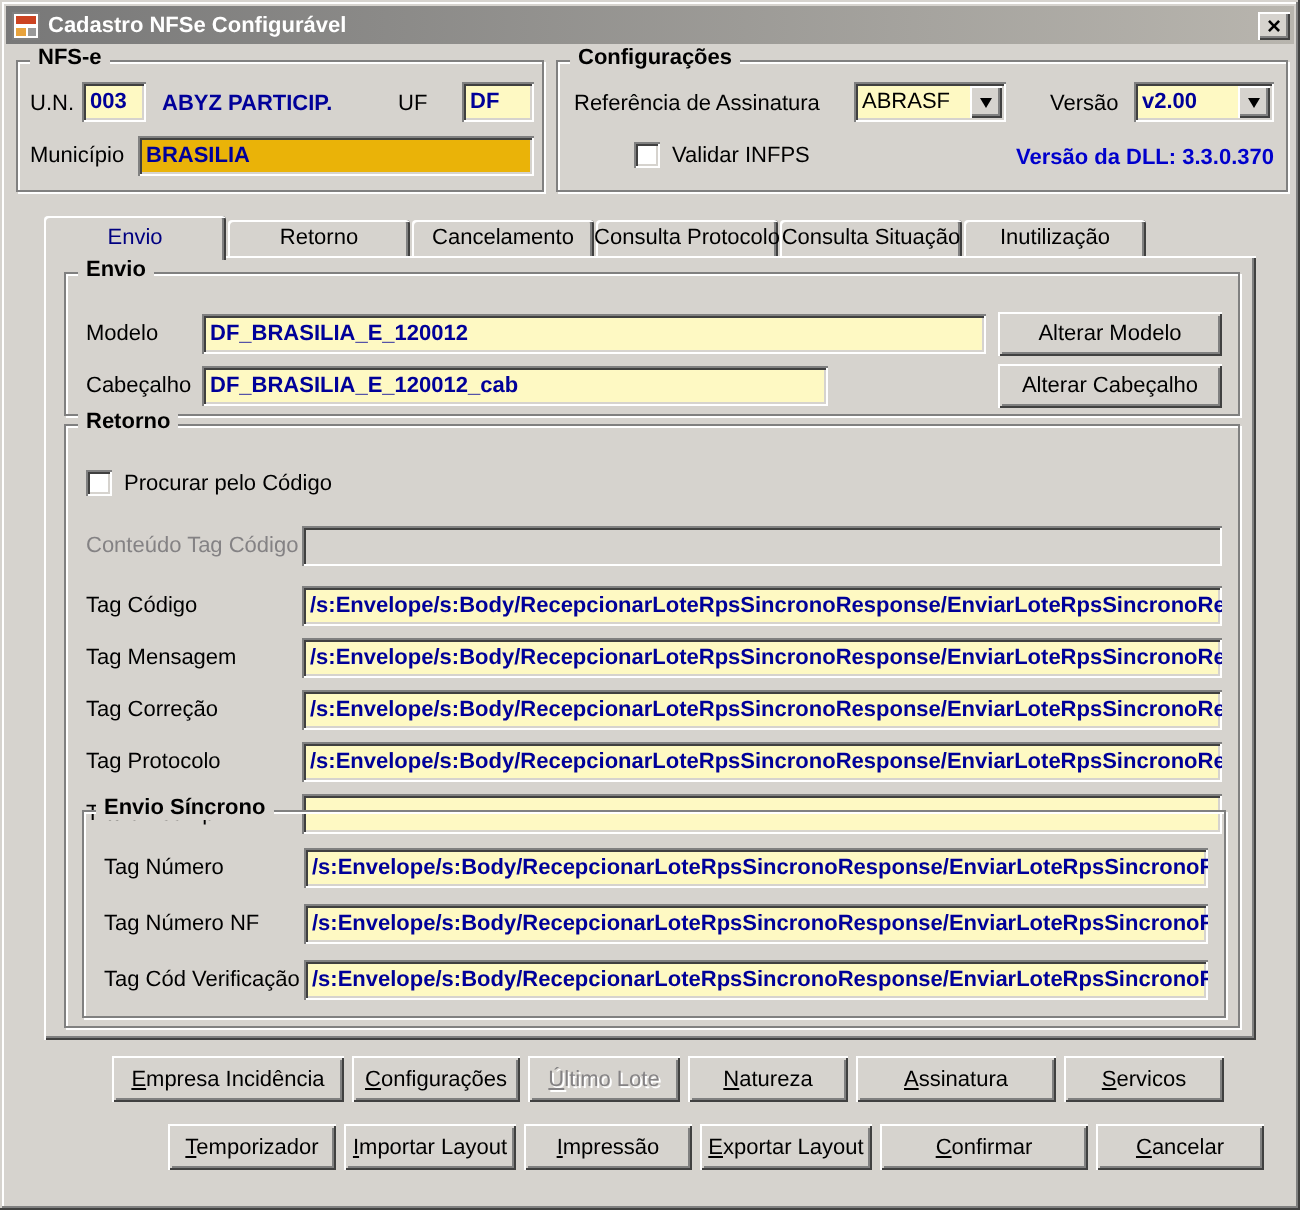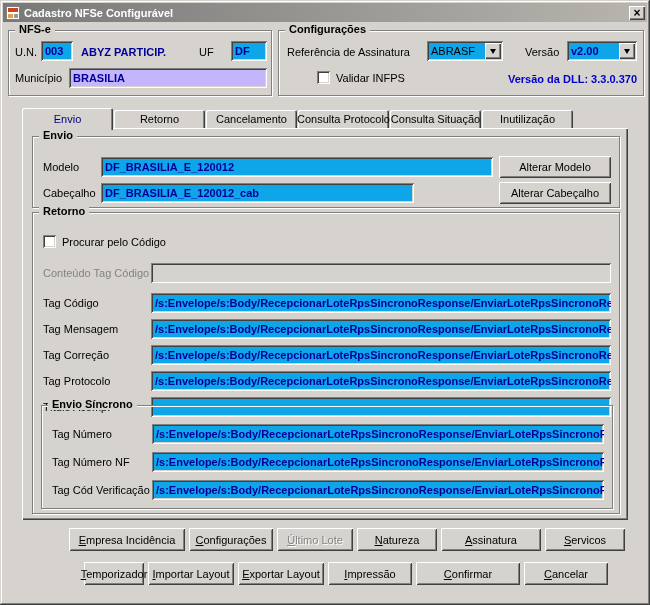--- a/index.html
+++ b/index.html
@@ -34,30 +34,30 @@
     box-shadow:inset 1px 1px 0 #ffffff,1px 1px 0 #ffffff;
   }
   .legend{
     position:absolute;top:-8px;left:6px;background:#d6d3ce;padding:0 4px;
     font-weight:bold;white-space:nowrap;
   }
   .lbl{position:absolute;white-space:nowrap;}
   .lbl.disabled{color:#848284;}
   .navy{color:#000099;font-weight:bold;}
   .field{
-    position:absolute;height:20px;background:#0ea5e9;overflow:hidden;
+    position:absolute;height:20px;background:#fef9c3;overflow:hidden;
     display:flex;align-items:center;padding:0 4px;box-sizing:border-box;
     box-shadow:
       inset 1px 1px 0 #808080,inset -1px -1px 0 #ffffff,
       inset 2px 2px 0 #404040,inset -2px -2px 0 #d6d3ce;
   }
   .field .val{font-weight:bold;color:#000099;white-space:nowrap;}
   .field .val.black{color:#000;font-weight:normal;}
   .field.disabled{background:#d6d3ce;}
-  .field.muni{background:#c4b5fd;}
+  .field.muni{background:#eab308;}
   .combo{padding-right:20px;}
   .arrow-btn{
     position:absolute;right:2px;top:2px;width:16px;height:16px;background:#d6d3ce;
     display:flex;align-items:center;justify-content:center;
     box-shadow:inset 1px 1px 0 #ffffff,inset -1px -1px 0 #404040,inset -2px -2px 0 #808080;
   }
   .arrow-down{width:0;height:0;border-left:3px solid transparent;border-right:3px solid transparent;border-top:5px solid #000;}
   .check-row{position:absolute;display:flex;align-items:center;gap:6px;white-space:nowrap;}
   .checkbox{
     width:13px;height:13px;background:#fff;flex:0 0 auto;box-sizing:border-box;
@@ -246,21 +246,21 @@
         </div>
 
         <span class="lbl" style="left:10px;top:78px;">Tag Cód Verificação</span>
         <div class="field" style="left:110px;top:74px;width:452px;">
           <span class="val">/s:Envelope/s:Body/RecepcionarLoteRpsSincronoResponse/EnviarLoteRpsSincronoResposta/L</span>
         </div>
       </div>
     </div>
   </div>
 
-  <div class="btnrow" style="left:69px;top:528px;align-items:flex-end;">
+  <div class="btnrow" style="left:56px;top:528px;align-items:flex-end;">
     <button class="btn" style="width:116px;">
       <span class="mn">Empresa Incidência</span>
     </button>
     <button class="btn" style="width:84px;">
       <span class="mn">Configurações</span>
     </button>
     <button class="btn disabled" style="width:76px;">
       <span class="mn">Último Lote</span>
     </button>
     <button class="btn" style="width:80px;">
@@ -268,32 +268,32 @@
     </button>
     <button class="btn" style="width:100px;">
       <span class="mn">Assinatura</span>
     </button>
     <button class="btn" style="width:80px;">
       <span class="mn">Servicos</span>
     </button>
   </div>
 
   <div class="btnrow" style="left:84px;top:562px;">
-    <button class="btn" style="width:60px;">
+    <button class="btn" style="width:84px;">
       <span class="mn">Temporizador</span>
     </button>
     <button class="btn" style="width:86px;">
       <span class="mn">Importar Layout</span>
     </button>
+    <button class="btn" style="width:84px;">
+      <span class="mn">Impressão</span>
+    </button>
     <button class="btn" style="width:86px;">
       <span class="mn">Exportar Layout</span>
     </button>
-    <button class="btn" style="width:84px;">
-      <span class="mn">Impressão</span>
-    </button>
     <button class="btn" style="width:104px;">
       <span class="mn">Confirmar</span>
     </button>
     <button class="btn" style="width:84px;">
       <span class="mn">Cancelar</span>
     </button>
   </div>
 
 </div>
 

